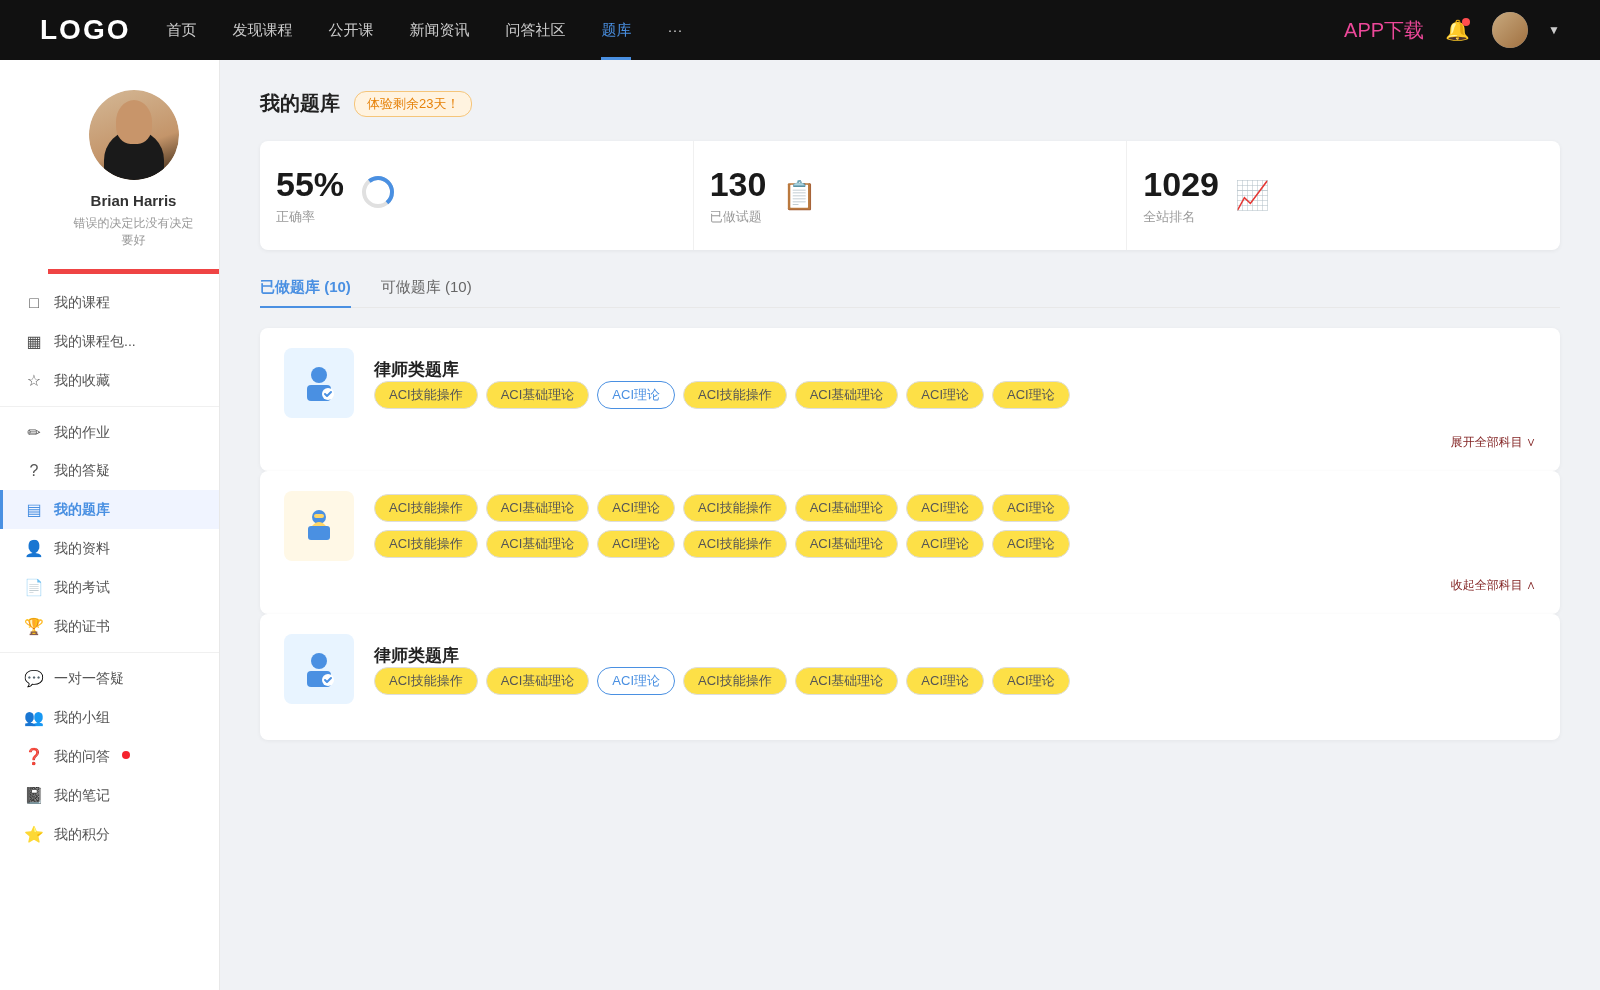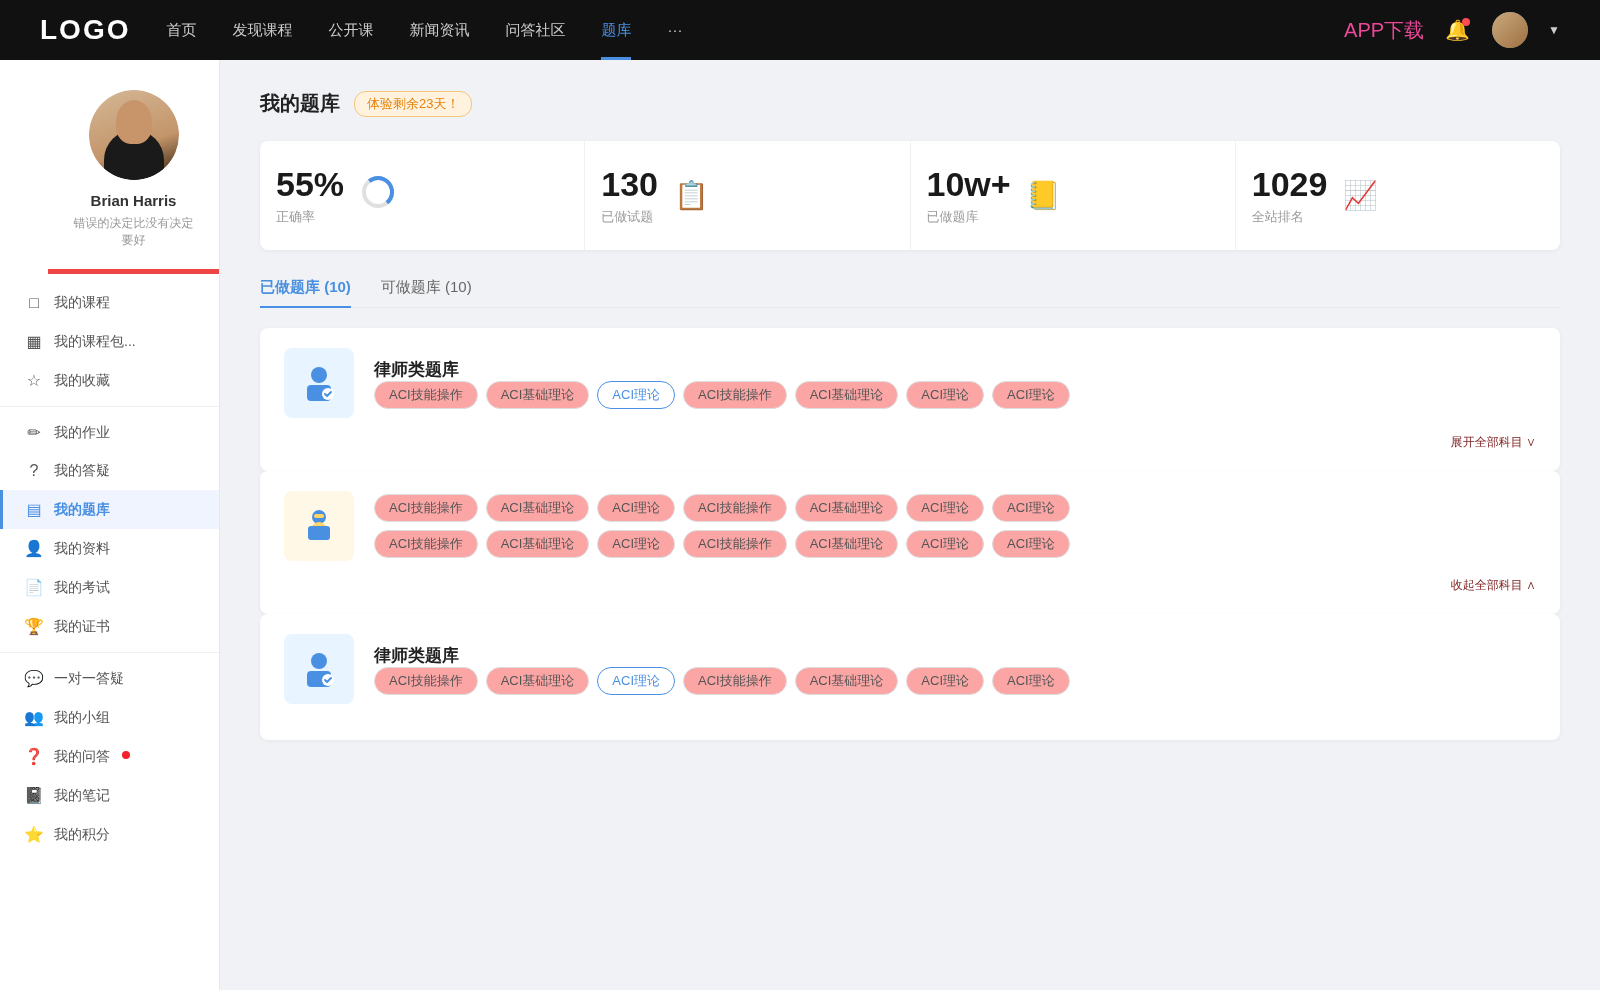--- a/index.html
+++ b/index.html
@@ -158,21 +158,21 @@
       display: flex; align-items: center; gap: 20px; margin-bottom: 16px;
     }
     .subject-icon-wrap {
       width: 70px; height: 70px; background: #e8f4ff; border-radius: 8px;
       display: flex; align-items: center; justify-content: center; flex-shrink: 0;
     }
     .subject-name { font-size: 17px; font-weight: 600; color: #222; }
     .tags-row { display: flex; flex-wrap: wrap; gap: 8px; }
     .tag {
       padding: 4px 14px; border-radius: 16px; font-size: 13px;
-      border: 1px solid #ddd; color: #555; cursor: pointer; background: #fca5a5;
+      border: 1px solid #ddd; color: #555; cursor: pointer; background: #fde047;
     }
     .tag.active { border-color: #4a90e2; color: #4a90e2; background: white; }
     .subject-footer {
       display: flex; justify-content: flex-end; margin-top: 10px;
     }
     .expand-btn { font-size: 12px; color: #7f1d1d; cursor: pointer; }
   </style>
 </head>
 <body>
 
@@ -296,27 +296,20 @@
       </div>
       <div class="stat-item">
         <div class="stat-text">
           <span class="stat-number">130</span>
           <span class="stat-label">已做试题</span>
         </div>
         <span style="font-size:28px;color:#52c41a">📋</span>
       </div>
       <div class="stat-item">
         <div class="stat-text">
-          <span class="stat-number">10w+</span>
-          <span class="stat-label">已做题库</span>
-        </div>
-        <span style="font-size:28px;color:#fa8c16">📒</span>
-      </div>
-      <div class="stat-item">
-        <div class="stat-text">
           <span class="stat-number">1029</span>
           <span class="stat-label">全站排名</span>
         </div>
         <span style="font-size:28px;color:#f5222d">📈</span>
       </div>
     </div>
 
     <div class="tabs-row">
       <span class="tab-item active">已做题库 (10)</span>
       <span class="tab-item">可做题库 (10)</span>

